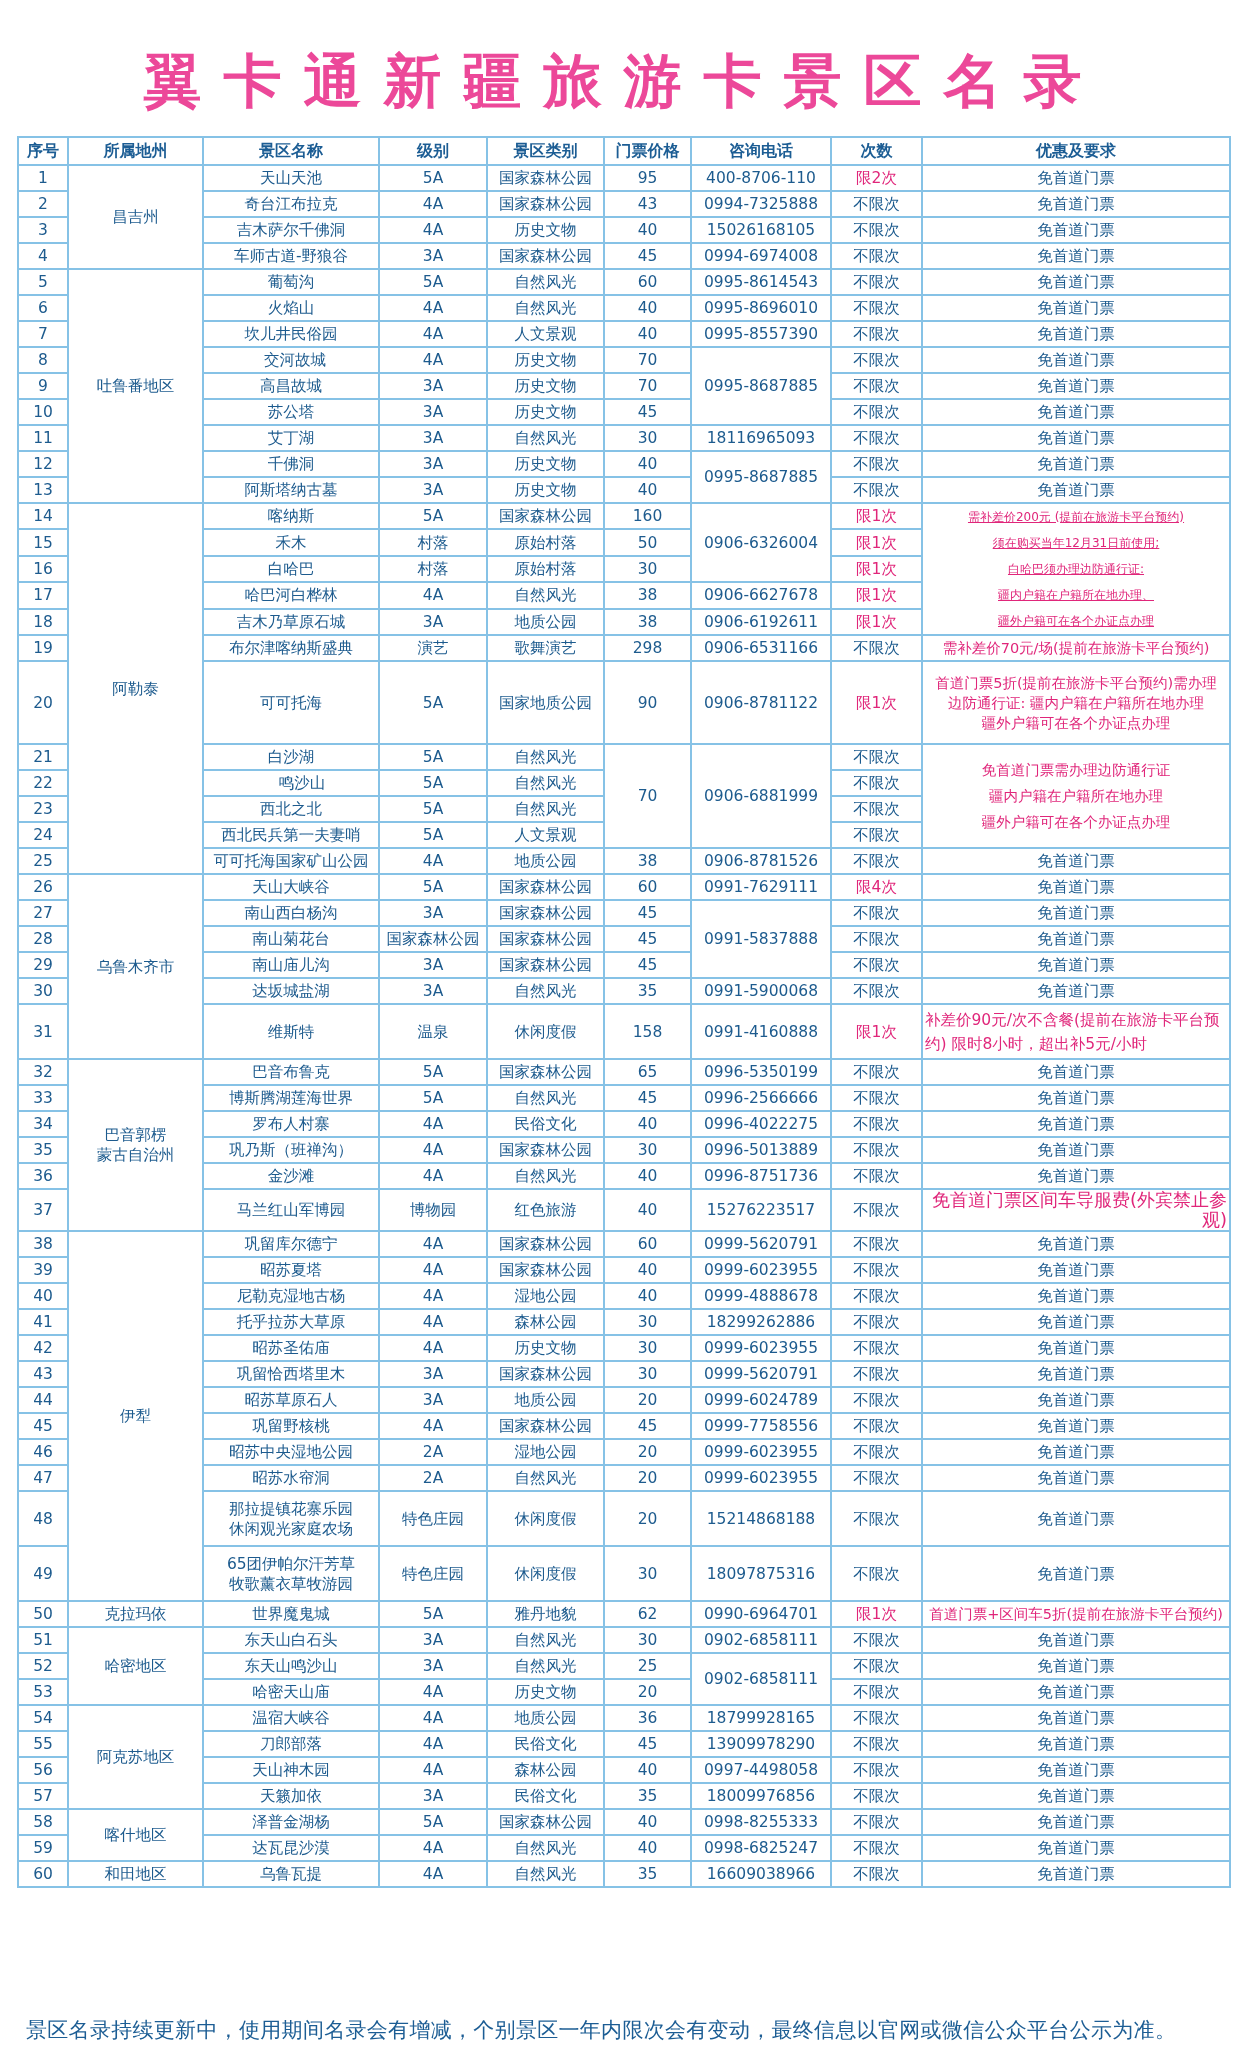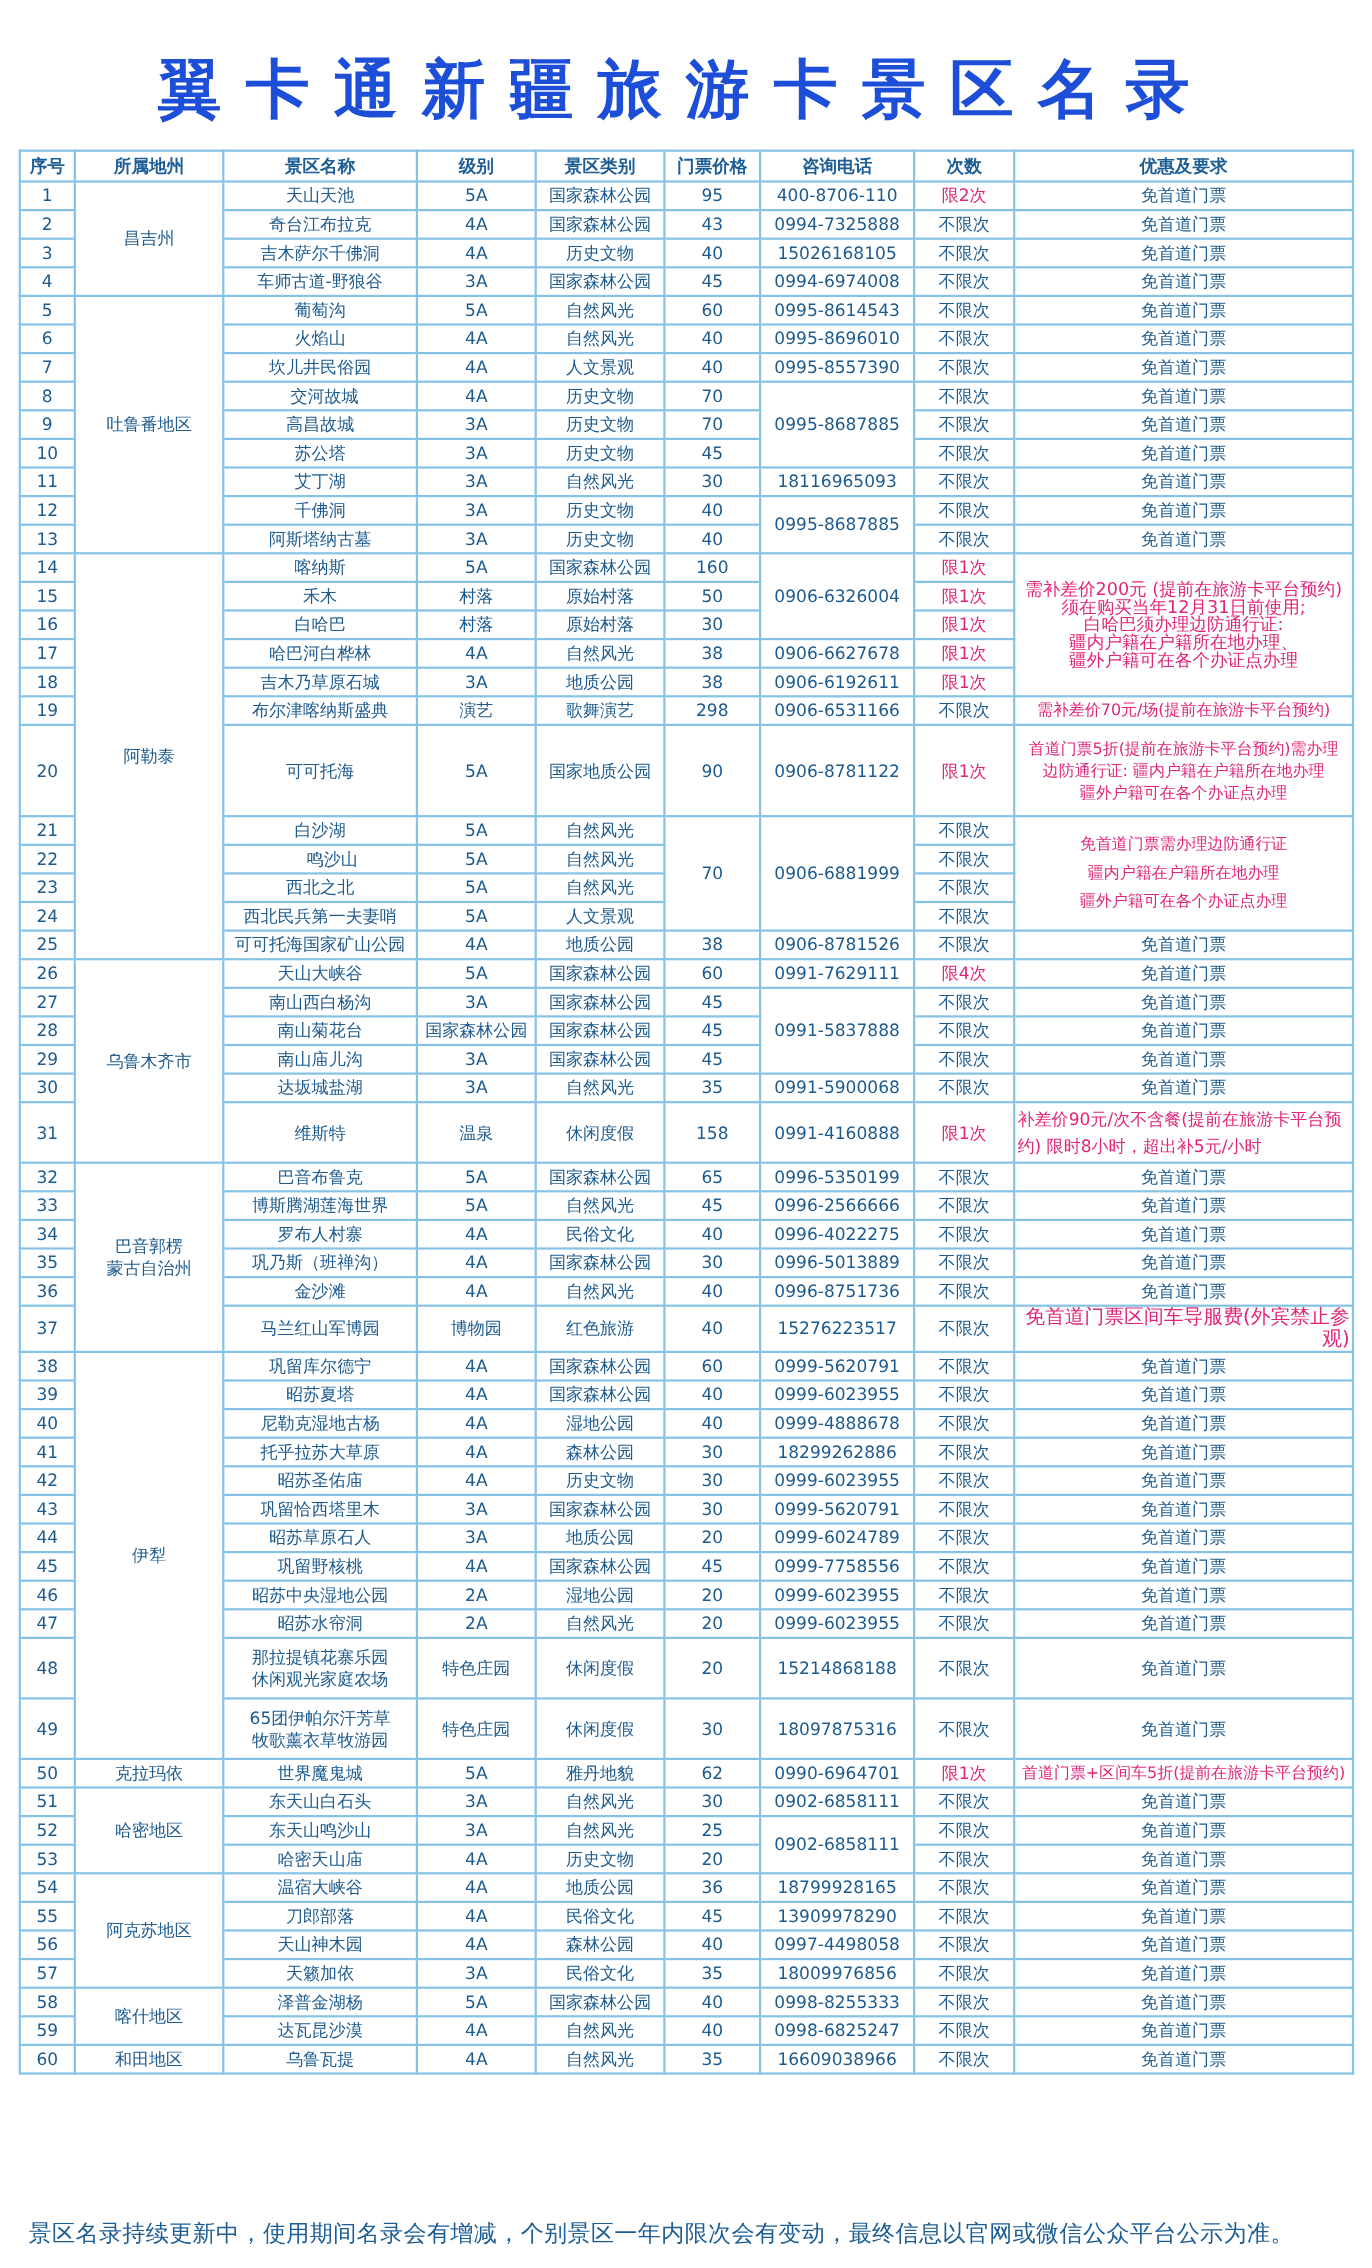--- a/index.html
+++ b/index.html
@@ -1,17 +1,17 @@
 <!DOCTYPE html>
 <html><head>
 <meta charset="utf-8">
 <style>
   html,body{margin:0;padding:0;background:#ffffff;}
   body{width:1247px;height:2062px;position:relative;font-family:"DejaVu Sans","Liberation Sans",sans-serif;color:#1e5a8c;overflow:hidden;}
-  .title{position:absolute;top:46px;left:0;width:1247px;text-align:center;font-size:58px;font-weight:bold;color:#1d4ed8;letter-spacing:22px;line-height:70px;}
+  .title{position:absolute;top:46px;left:0;width:1247px;text-align:center;font-size:58px;font-weight:bold;color:#ec4899;letter-spacing:22px;line-height:70px;}
   table.list{position:absolute;left:17px;top:136px;width:1212px;border-collapse:collapse;table-layout:fixed;font-size:15.5px;}
   table.list td, table.list th{border:2px solid #86c2e6;text-align:center;vertical-align:middle;padding:0 2px;line-height:20px;color:#1d5b8e;overflow:hidden;white-space:nowrap;}
   table.list th{height:26px;font-weight:bold;color:#1c5d94;font-size:16px;}
   table.list td{height:24px;}
   table.list td.wrap{white-space:normal;}
   .pink{color:#e0267a !important;}
   tr.tall3 td{height:81px;}
   tr.tall2 td{height:53px;}
   .note{position:absolute;left:26px;top:2016px;font-size:21px;color:#1c5d94;white-space:nowrap;letter-spacing:0.3px;}
 </style>
@@ -177,21 +177,21 @@
       </tr>
       <tr>
         <td>14</td>
         <td class="wrap" rowspan="12" style="white-space: pre-line; vertical-align: middle;">阿勒泰</td>
         <td style="white-space: pre-line;">喀纳斯</td>
         <td>5A</td>
         <td>国家森林公园</td>
         <td>160</td>
         <td rowspan="3">0906-6326004</td>
         <td class="pink">限1次</td>
-        <td class="wrap pink" rowspan="5" style="white-space: pre-line; line-height: 16px; font-size: 16px;">需补差价200元 (提前在旅游卡平台预约)
+        <td class="wrap pink" rowspan="5" style="white-space: pre-line; line-height: 26px; font-size: 12px; text-decoration: underline;">需补差价200元 (提前在旅游卡平台预约)
 须在购买当年12月31日前使用;
 白哈巴须办理边防通行证:
 疆内户籍在户籍所在地办理、
 疆外户籍可在各个办证点办理</td>
       </tr>
       <tr>
         <td>15</td>
         <td style="white-space: pre-line;">禾木</td>
         <td>村落</td>
         <td>原始村落</td>

